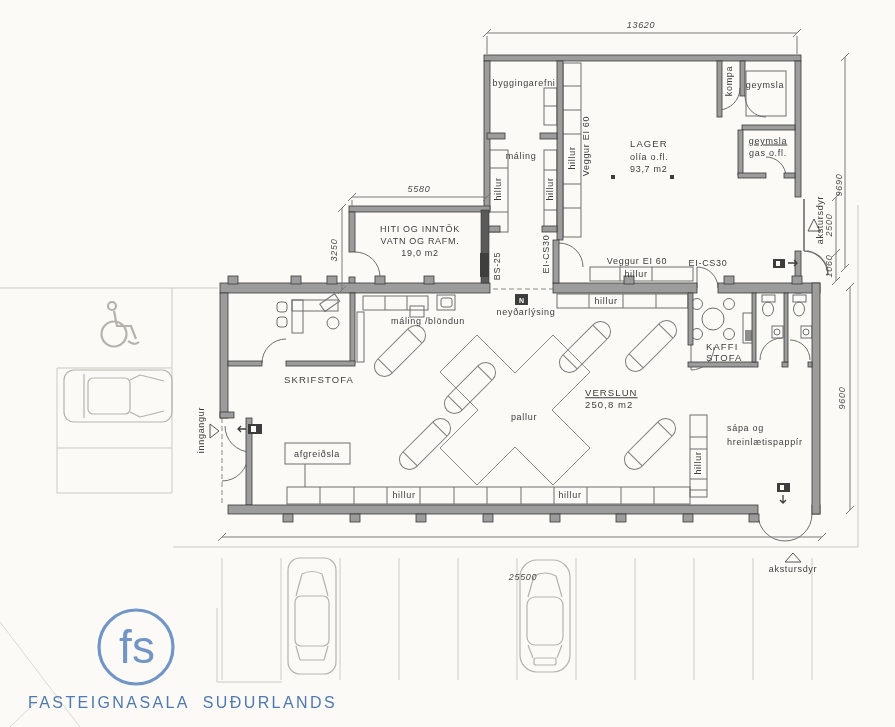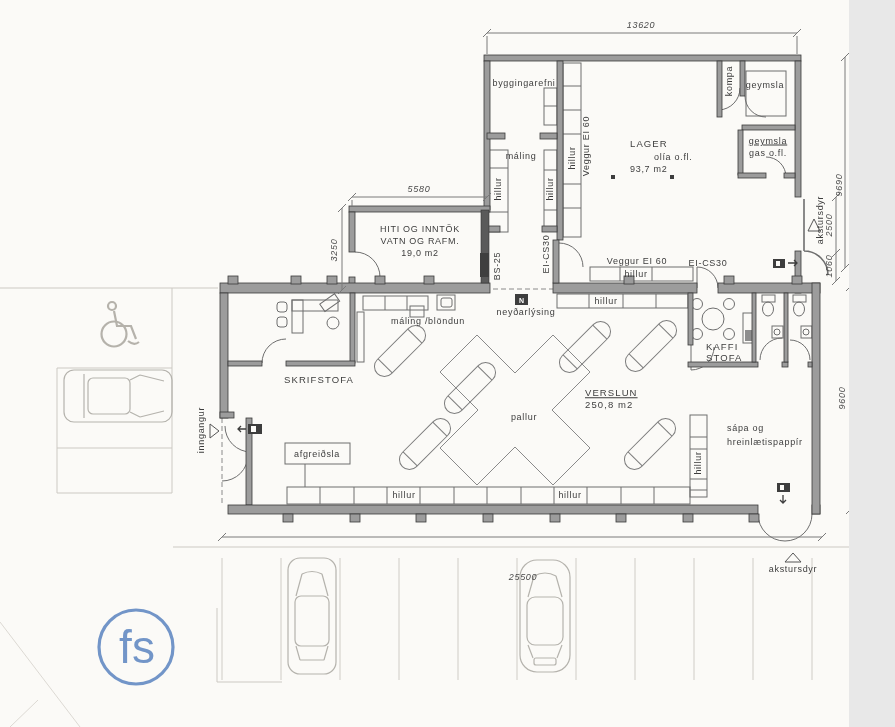--- a/index.html
+++ b/index.html
@@ -1,17 +1,17 @@
 <!DOCTYPE html>
 <html><head>
 <meta charset="utf-8">
 <style>
   html,body{margin:0;padding:0;background:#e8e8e8;}
-  #canvas{position:relative;width:825px;height:727px;background:#fbfaf7;overflow:hidden;
-    font-family:"Liberation Sans",sans-serif;color:#3d3d3d;padding-left:24px;}
+  #canvas{position:relative;width:895px;height:727px;background:#fbfaf7;overflow:hidden;
+    font-family:"Liberation Sans",sans-serif;color:#3d3d3d;}
   #canvas svg{position:absolute;left:0;top:0;}
   .lbl{position:absolute;font-size:9px;letter-spacing:0.7px;white-space:pre;color:#3d3d3d;
     transform:translate(-50%,-50%);line-height:1;}
   .lla{position:absolute;font-size:9px;letter-spacing:0.7px;white-space:pre;color:#3d3d3d;
     transform:translate(0,-50%);line-height:1;}
   .vlbl{position:absolute;font-size:9px;letter-spacing:0.7px;white-space:pre;color:#3d3d3d;
     writing-mode:vertical-rl;transform:translate(-50%,-50%) rotate(180deg);line-height:1;}
   .dim{font-style:italic;color:#4a4a4a;}
   .title{font-size:9.5px;letter-spacing:1.1px;}
   .underline{text-decoration:underline;}
@@ -344,21 +344,21 @@
 <div class="lbl dim" style="left:523px;top:530px;margin-top:47px;">25500</div>
 <div class="vlbl dim" style="left:842px;top:398px;">9600</div>
 
 <div class="lbl" style="left:524px;top:83px;">byggingarefni</div>
 <div class="lbl" style="left:521px;top:156px;">máling</div>
 <div class="vlbl" style="left:729px;top:81px;">kompa</div>
 <div class="lbl" style="left:765px;top:85px;">geymsla</div>
 <div class="lbl underline" style="left:768px;top:141px;">geymsla</div>
 <div class="lbl" style="left:768px;top:153px;">gas o.fl.</div>
 <div class="lla title" style="left:630px;top:144px;">LAGER</div>
-<div class="lla" style="left:654px;top:157px;">olía o.fl.</div>
+<div class="lla" style="left:630px;top:157px;">olía o.fl.</div>
 <div class="lla" style="left:630px;top:169px;">93,7 m2</div>
 
 <div class="vlbl" style="left:586px;top:146px;">Veggur EI 60</div>
 <div class="vlbl" style="left:498px;top:189px;">hillur</div>
 <div class="vlbl" style="left:550px;top:189px;">hillur</div>
 <div class="vlbl" style="left:572px;top:158px;">hillur</div>
 <div class="vlbl" style="left:546px;top:254px;">EI-CS30</div>
 <div class="vlbl" style="left:497px;top:266px;">BS-25</div>
 <div class="lbl" style="left:637px;top:261px;">Veggur EI 60</div>
 <div class="lbl" style="left:708px;top:263px;">EI-CS30</div>
@@ -383,14 +383,15 @@
 <div class="vlbl" style="left:698px;top:463px;">hillur</div>
 <div class="lbl" style="left:404px;top:495px;">hillur</div>
 <div class="lbl" style="left:570px;top:495px;">hillur</div>
 <div class="lbl" style="left:317px;top:454px;">afgreiðsla</div>
 
 <div class="vlbl" style="left:201px;top:430px;">inngangur</div>
 <div class="vlbl" style="left:820px;top:220px;">akstursdyr</div>
 <div class="lbl" style="left:793px;top:569px;">akstursdyr</div>
 
 <div class="logo-fs">fs</div>
+<div class="footer-text">FASTEIGNASALA  SUÐURLANDS</div>
 
 </div>
 
 </body></html>

